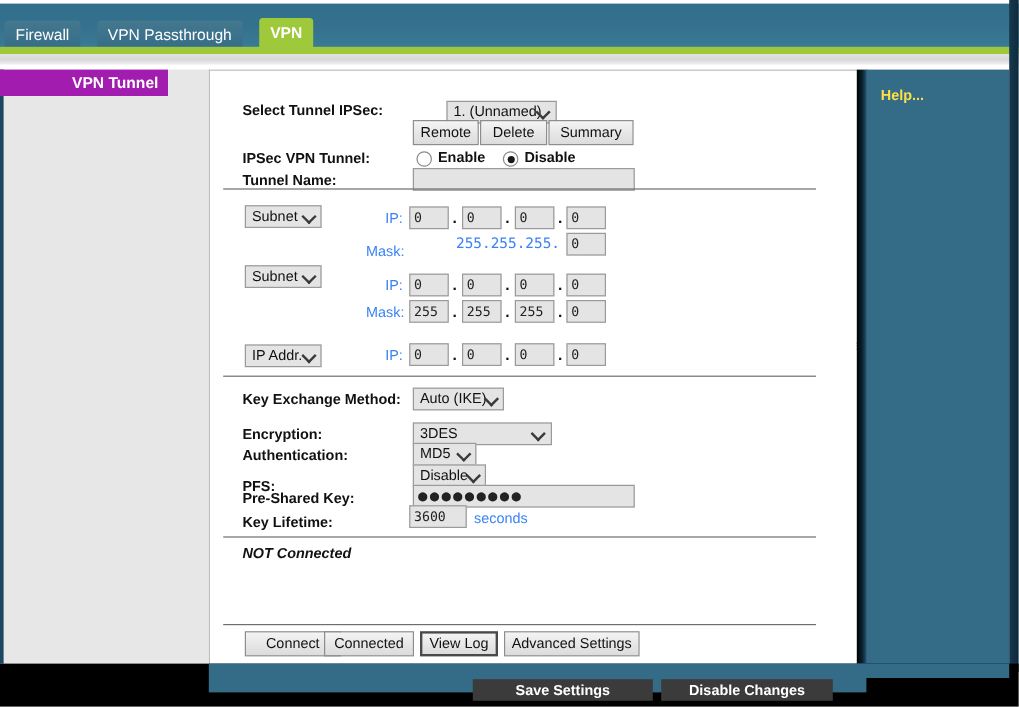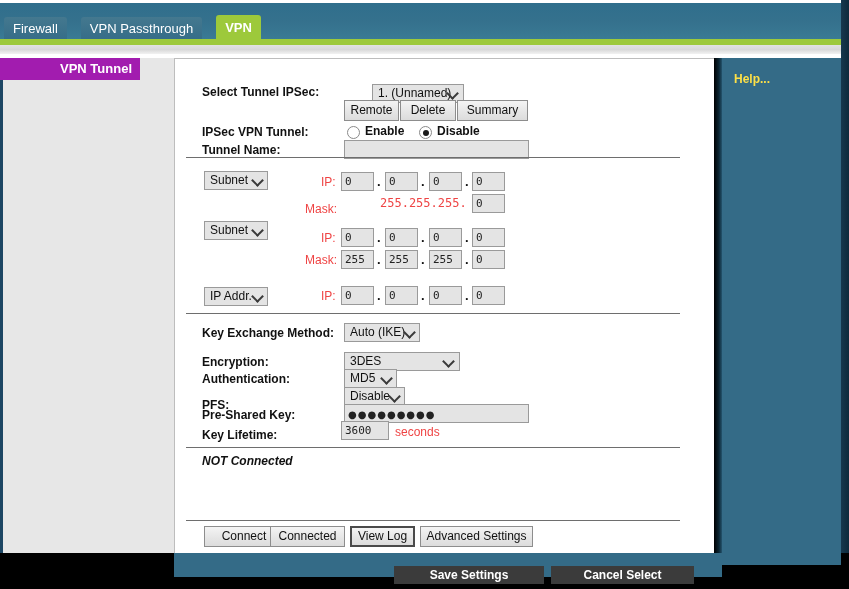--- a/index.html
+++ b/index.html
@@ -137,21 +137,21 @@
   #cancel-changes-button { left: 551px; width: 143px; }
 
   
   .f-label {
     position: absolute;
     font-size: 12px; color: #111111; font-weight: bold;
     white-space: nowrap;
   }
   .f-static {
     position: absolute;
-    font-size: 12px; color: #ef4444;
+    font-size: 12px; color: #3b82f6;
     white-space: nowrap;
   }
   .divider {
     position: absolute; height: 0;
     border-top: 1px solid #6e6e6e;
   }
   .inp {
     position: absolute;
     background: #e4e4e4;
     border: 1px solid #9a9a9a;
@@ -389,15 +389,15 @@
   <div class="helppanel-shadow"></div>
   <div class="helppanel">
     <span class="help-text">Help...</span>
   </div>
   <div class="rightedge"></div>
 
   <div class="bottombar"></div>
   <div class="bottombar-teal"></div>
   <div class="bottombar-teal-r"></div>
   <div class="btn-primary" id="save-settings-button">Save Settings</div>
-  <div class="btn-primary" id="cancel-changes-button">Cancel Select</div>
+  <div class="btn-primary" id="cancel-changes-button">Disable Changes</div>
 
 </div>
 
 </body></html>

